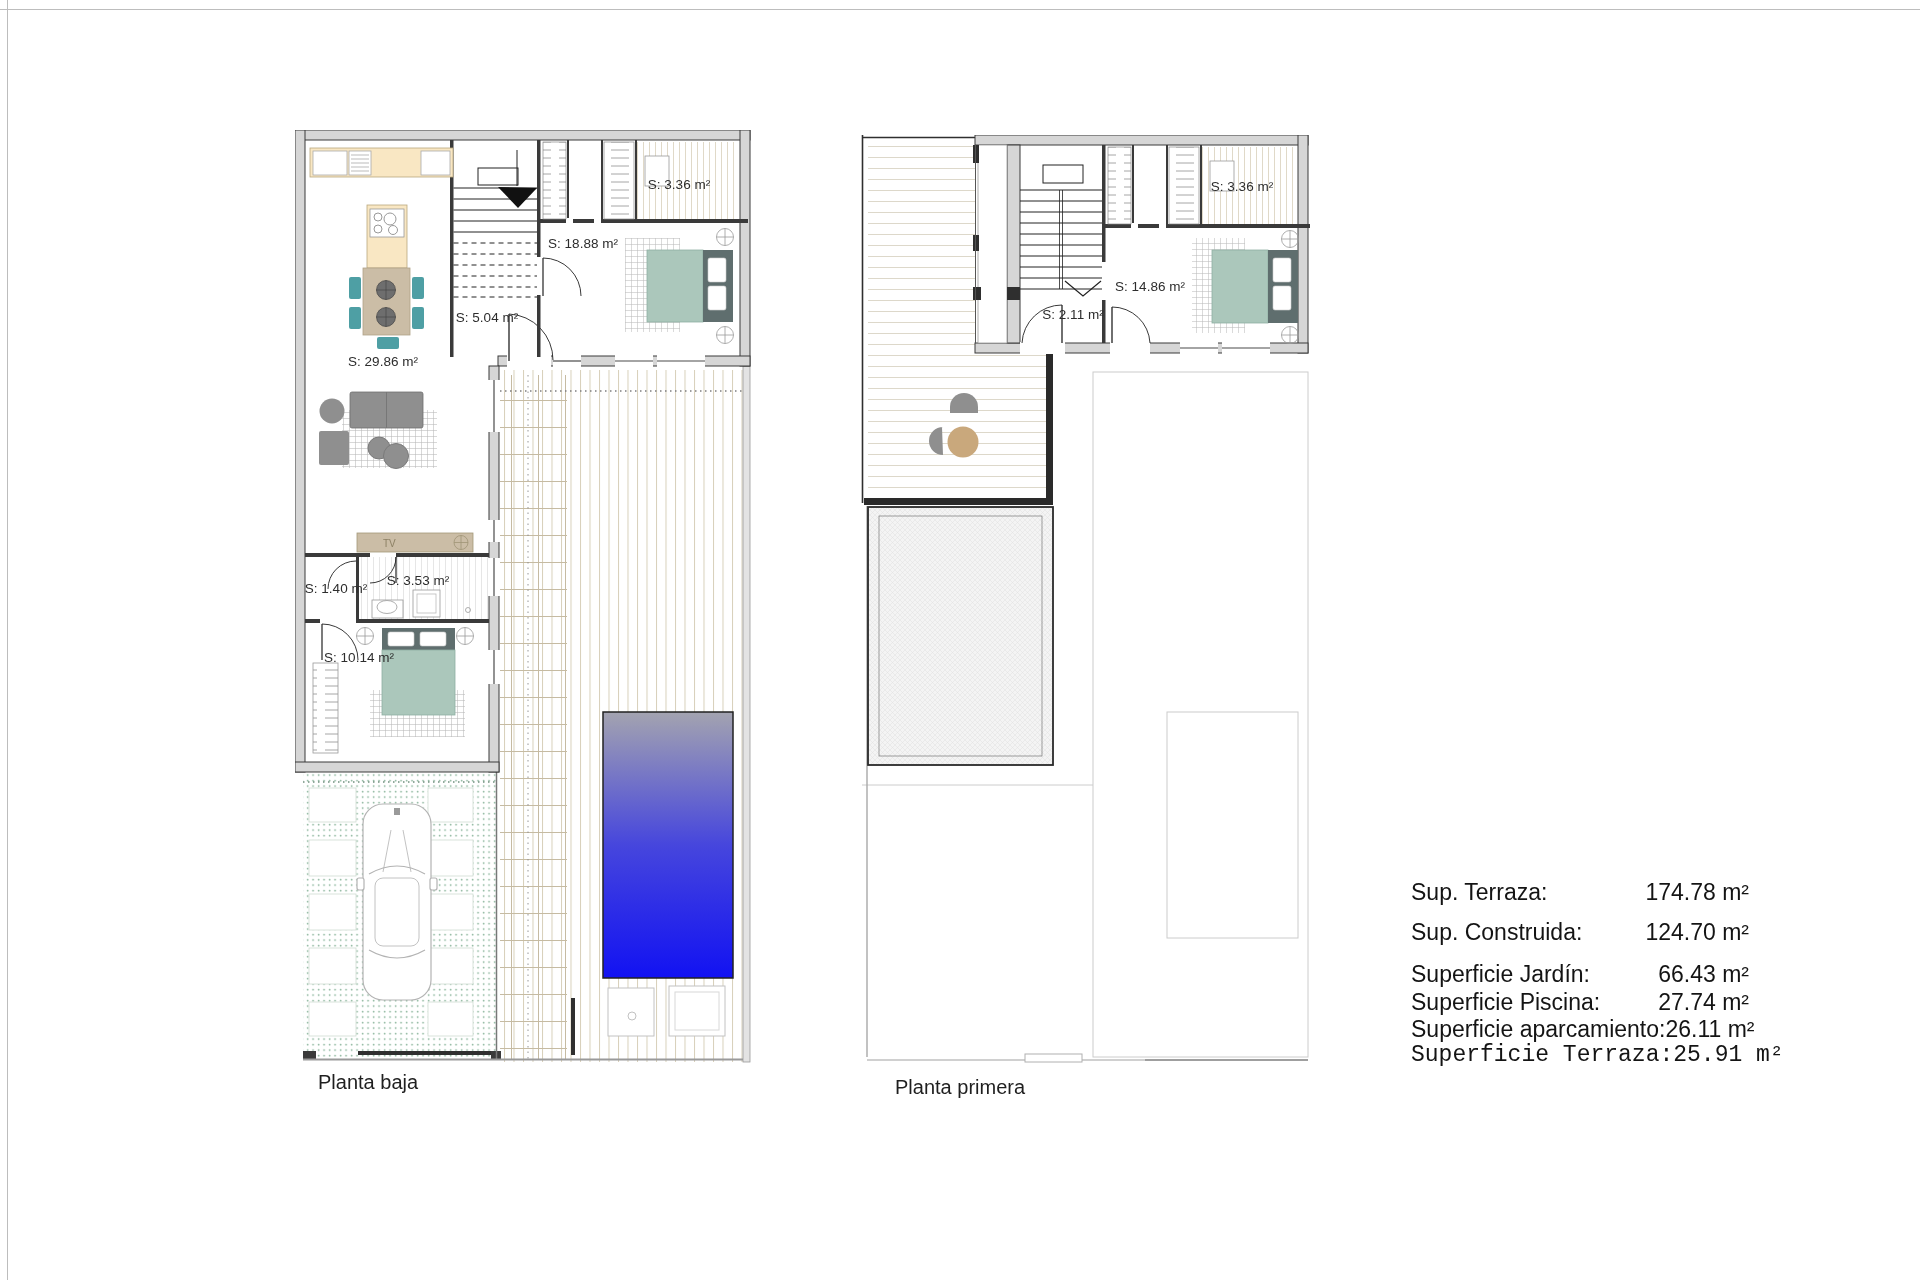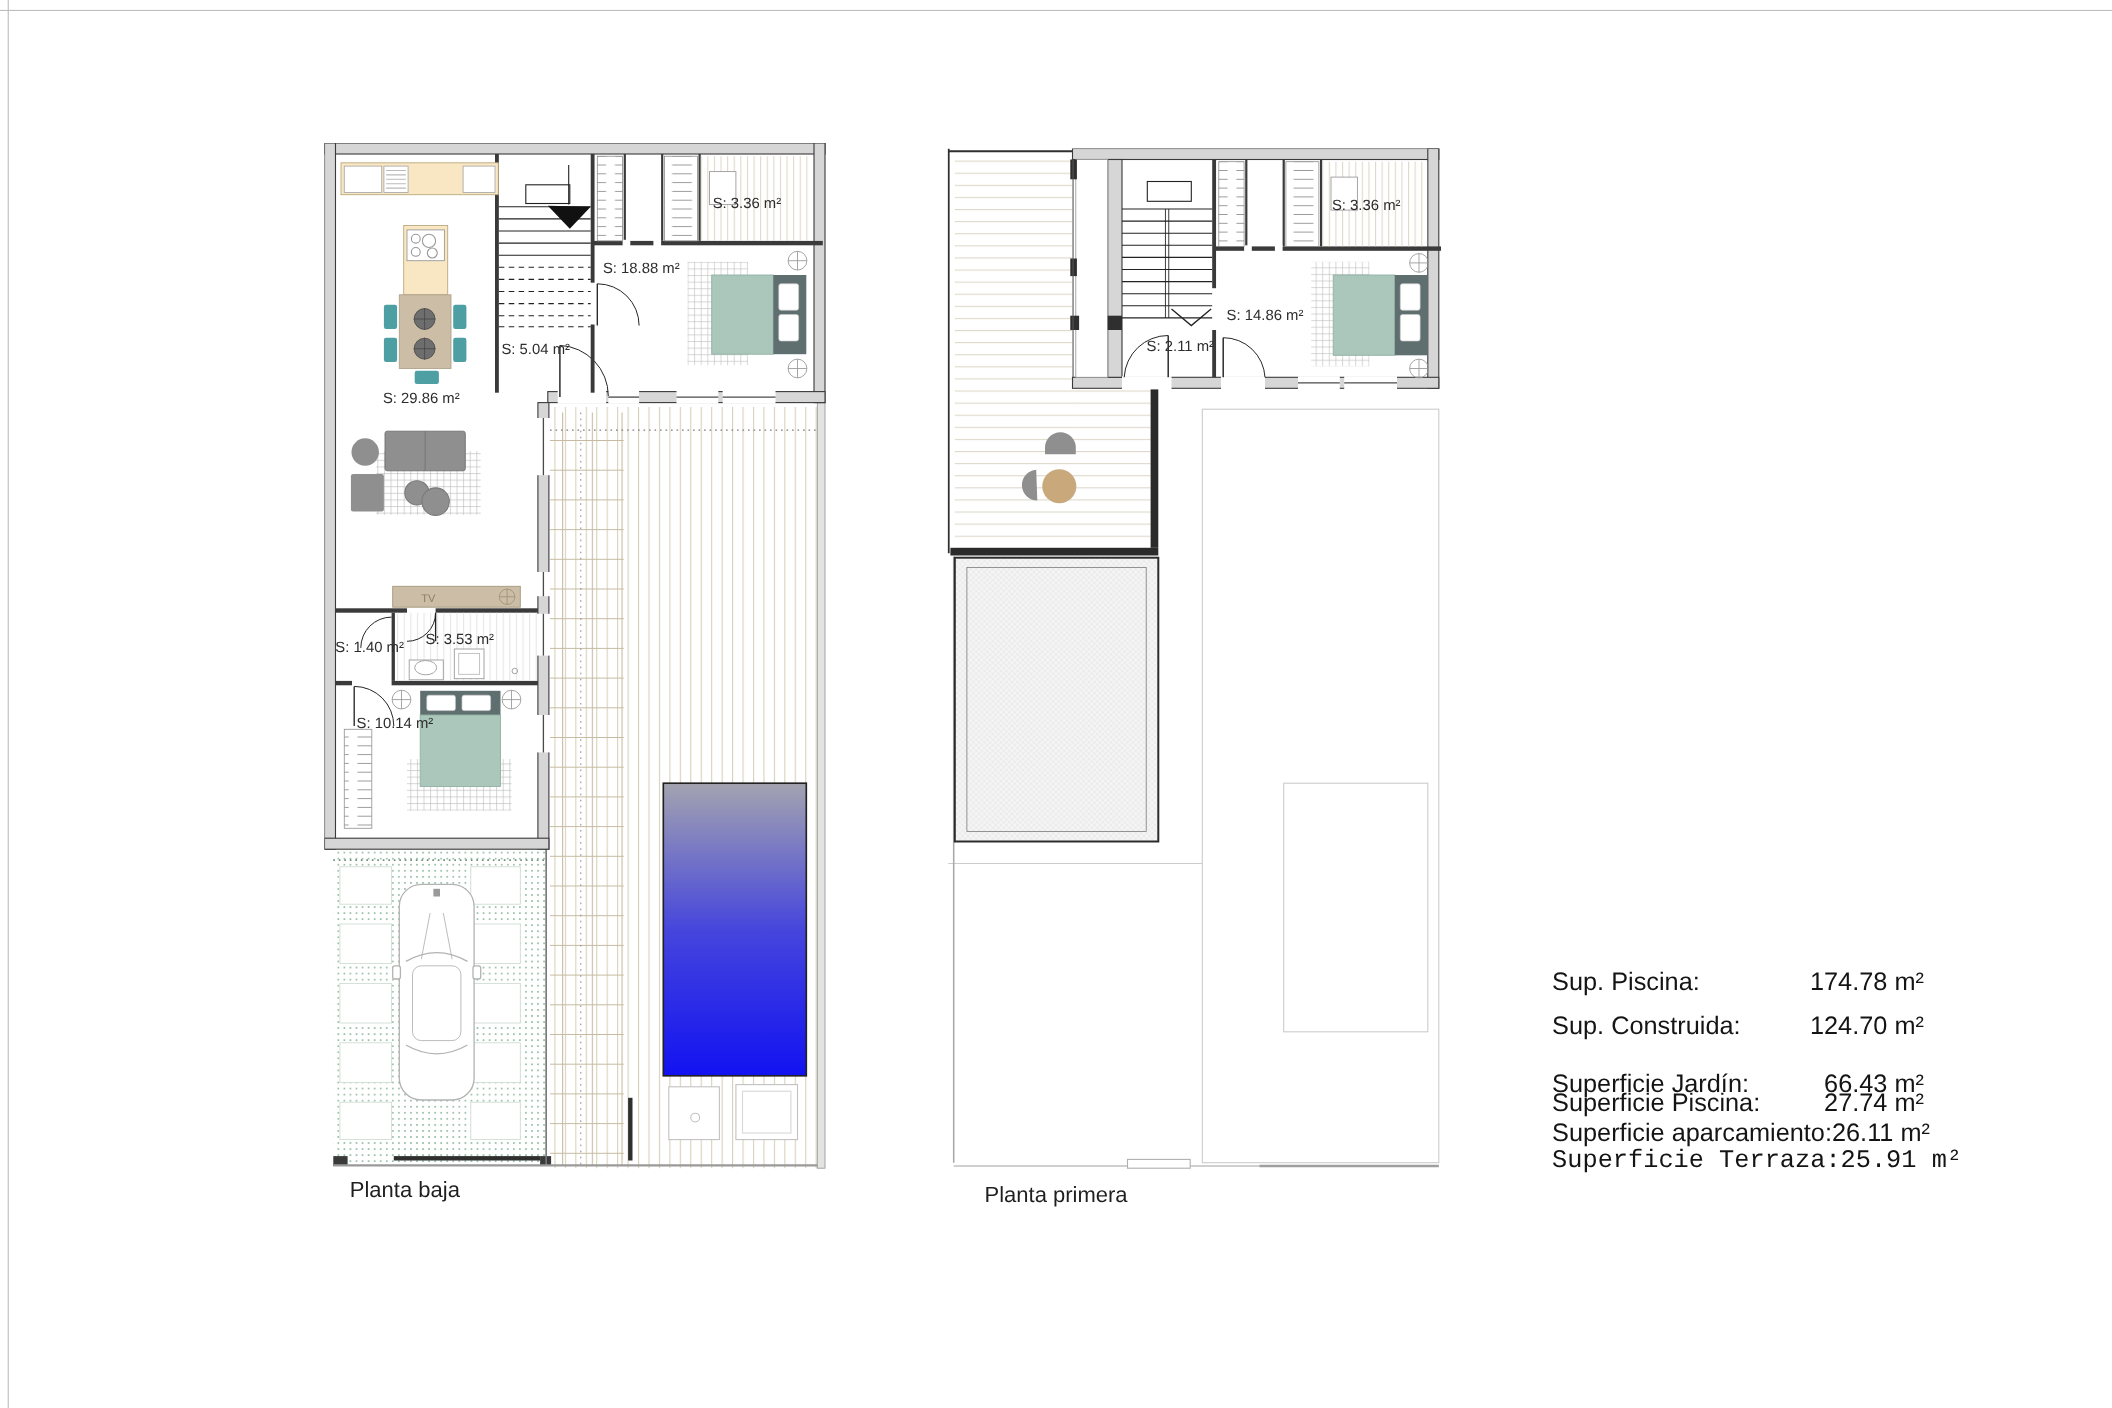--- a/index.html
+++ b/index.html
@@ -11,21 +11,21 @@
   .plan-ground{left:295px;top:130px;width:460px;height:945px;}
   .plan-first{left:860px;top:135px;width:450px;height:955px;}
   .plan-title{position:absolute;font-size:20px;color:#1f1f1f;white-space:nowrap;}
   .title-ground{left:318px;top:1071px;}
   .title-first{left:895px;top:1076px;}
   .legend{position:absolute;left:1411px;top:879px;width:338px;}
   .legend-row{position:absolute;left:0;width:338px;display:flex;justify-content:space-between;
               font-size:23px;color:#141414;white-space:nowrap;}
   .legend-row .lg-label{text-align:left;}
   .legend-row .lg-value{text-align:right;}
-  .lr0{top:0px;} .lr1{top:40px;} .lr2{top:93px;gap:38px;} .lr3{top:110px;} .lr4{top:137px;} .lr5{top:163px;font-family:Liberation Mono, monospace;}
+  .lr0{top:0px;} .lr1{top:40px;} .lr2{top:82px;gap:38px;} .lr3{top:110px;} .lr4{top:137px;} .lr5{top:163px;font-family:Liberation Mono, monospace;}
   svg text{font-family:"Liberation Sans",sans-serif;}
   .room-label{font-size:13.5px;fill:#2d2d2d;}
   .tv-label{font-size:10px;fill:#8d8165;}
 </style>
 </head>
 <body>
 
 <div class="page">
   <div class="frame-top"></div>
   <div class="frame-left"></div>
@@ -451,21 +451,21 @@
       <text class="room-label" x="213" y="184">S: 2.11 m²</text>
       <text class="room-label" x="290" y="156">S: 14.86 m²</text>
       <text class="room-label" x="382" y="56">S: 3.36 m²</text>
     </g>
   </svg>
   </div>
   <div class="plan-title title-first">Planta primera</div>
 
   <div class="legend">
     <div class="legend-row lr0">
-      <span class="lg-label">Sup. Piscina:</span>
+      <span class="lg-label">Sup. Terraza:</span>
       <span class="lg-value">174.78 m²</span>
     </div>
     <div class="legend-row lr1">
       <span class="lg-label">Sup. Construida:</span>
       <span class="lg-value">124.70 m²</span>
     </div>
     <div class="legend-row lr2">
       <span class="lg-label">Superficie Jardín:</span>
       <span class="lg-value">66.43 m²</span>
     </div>

